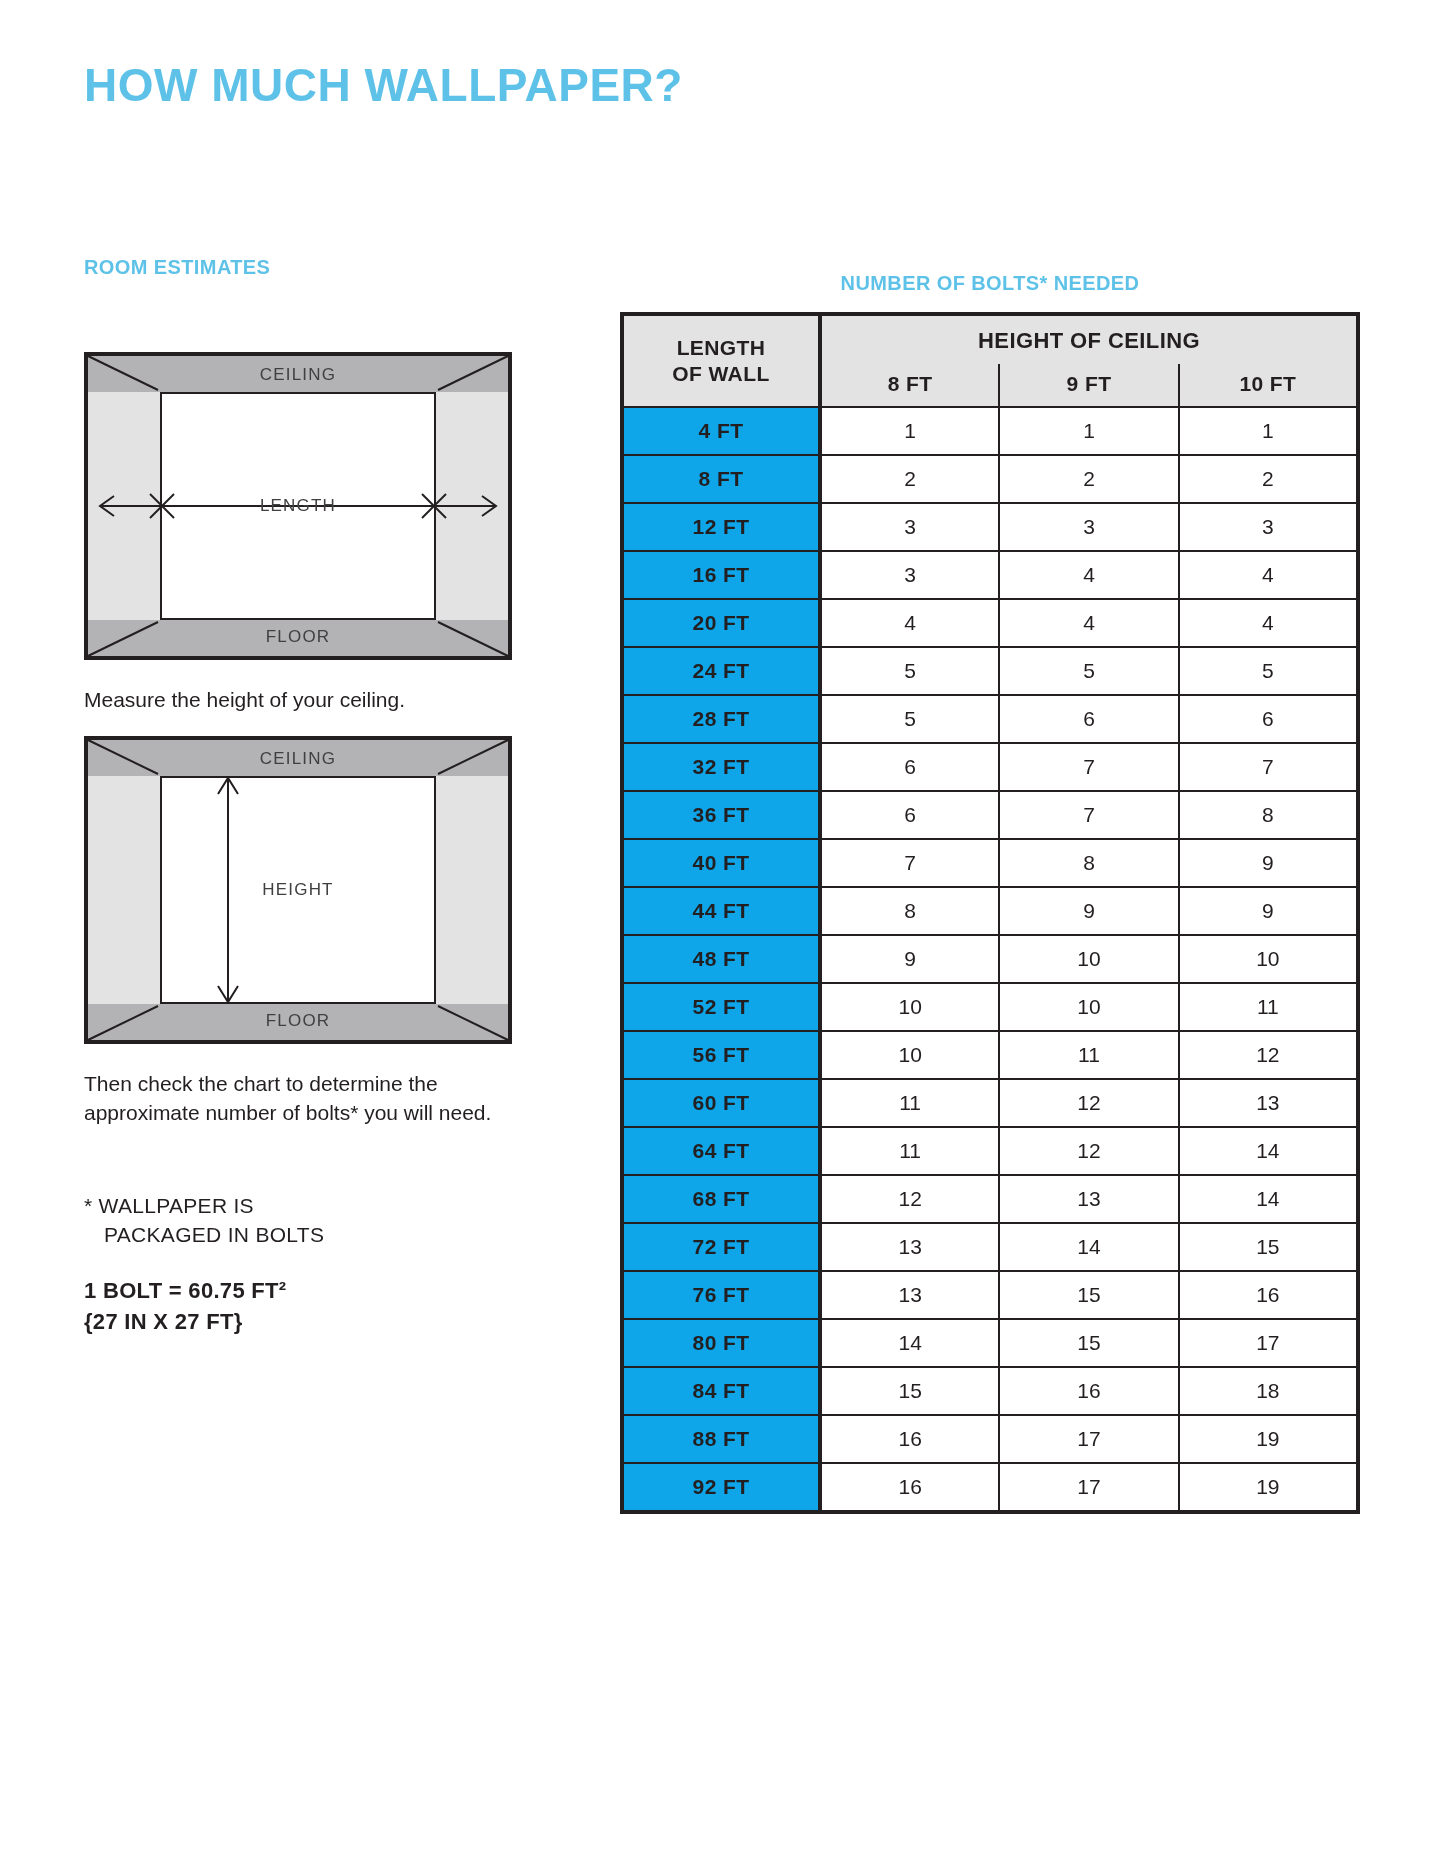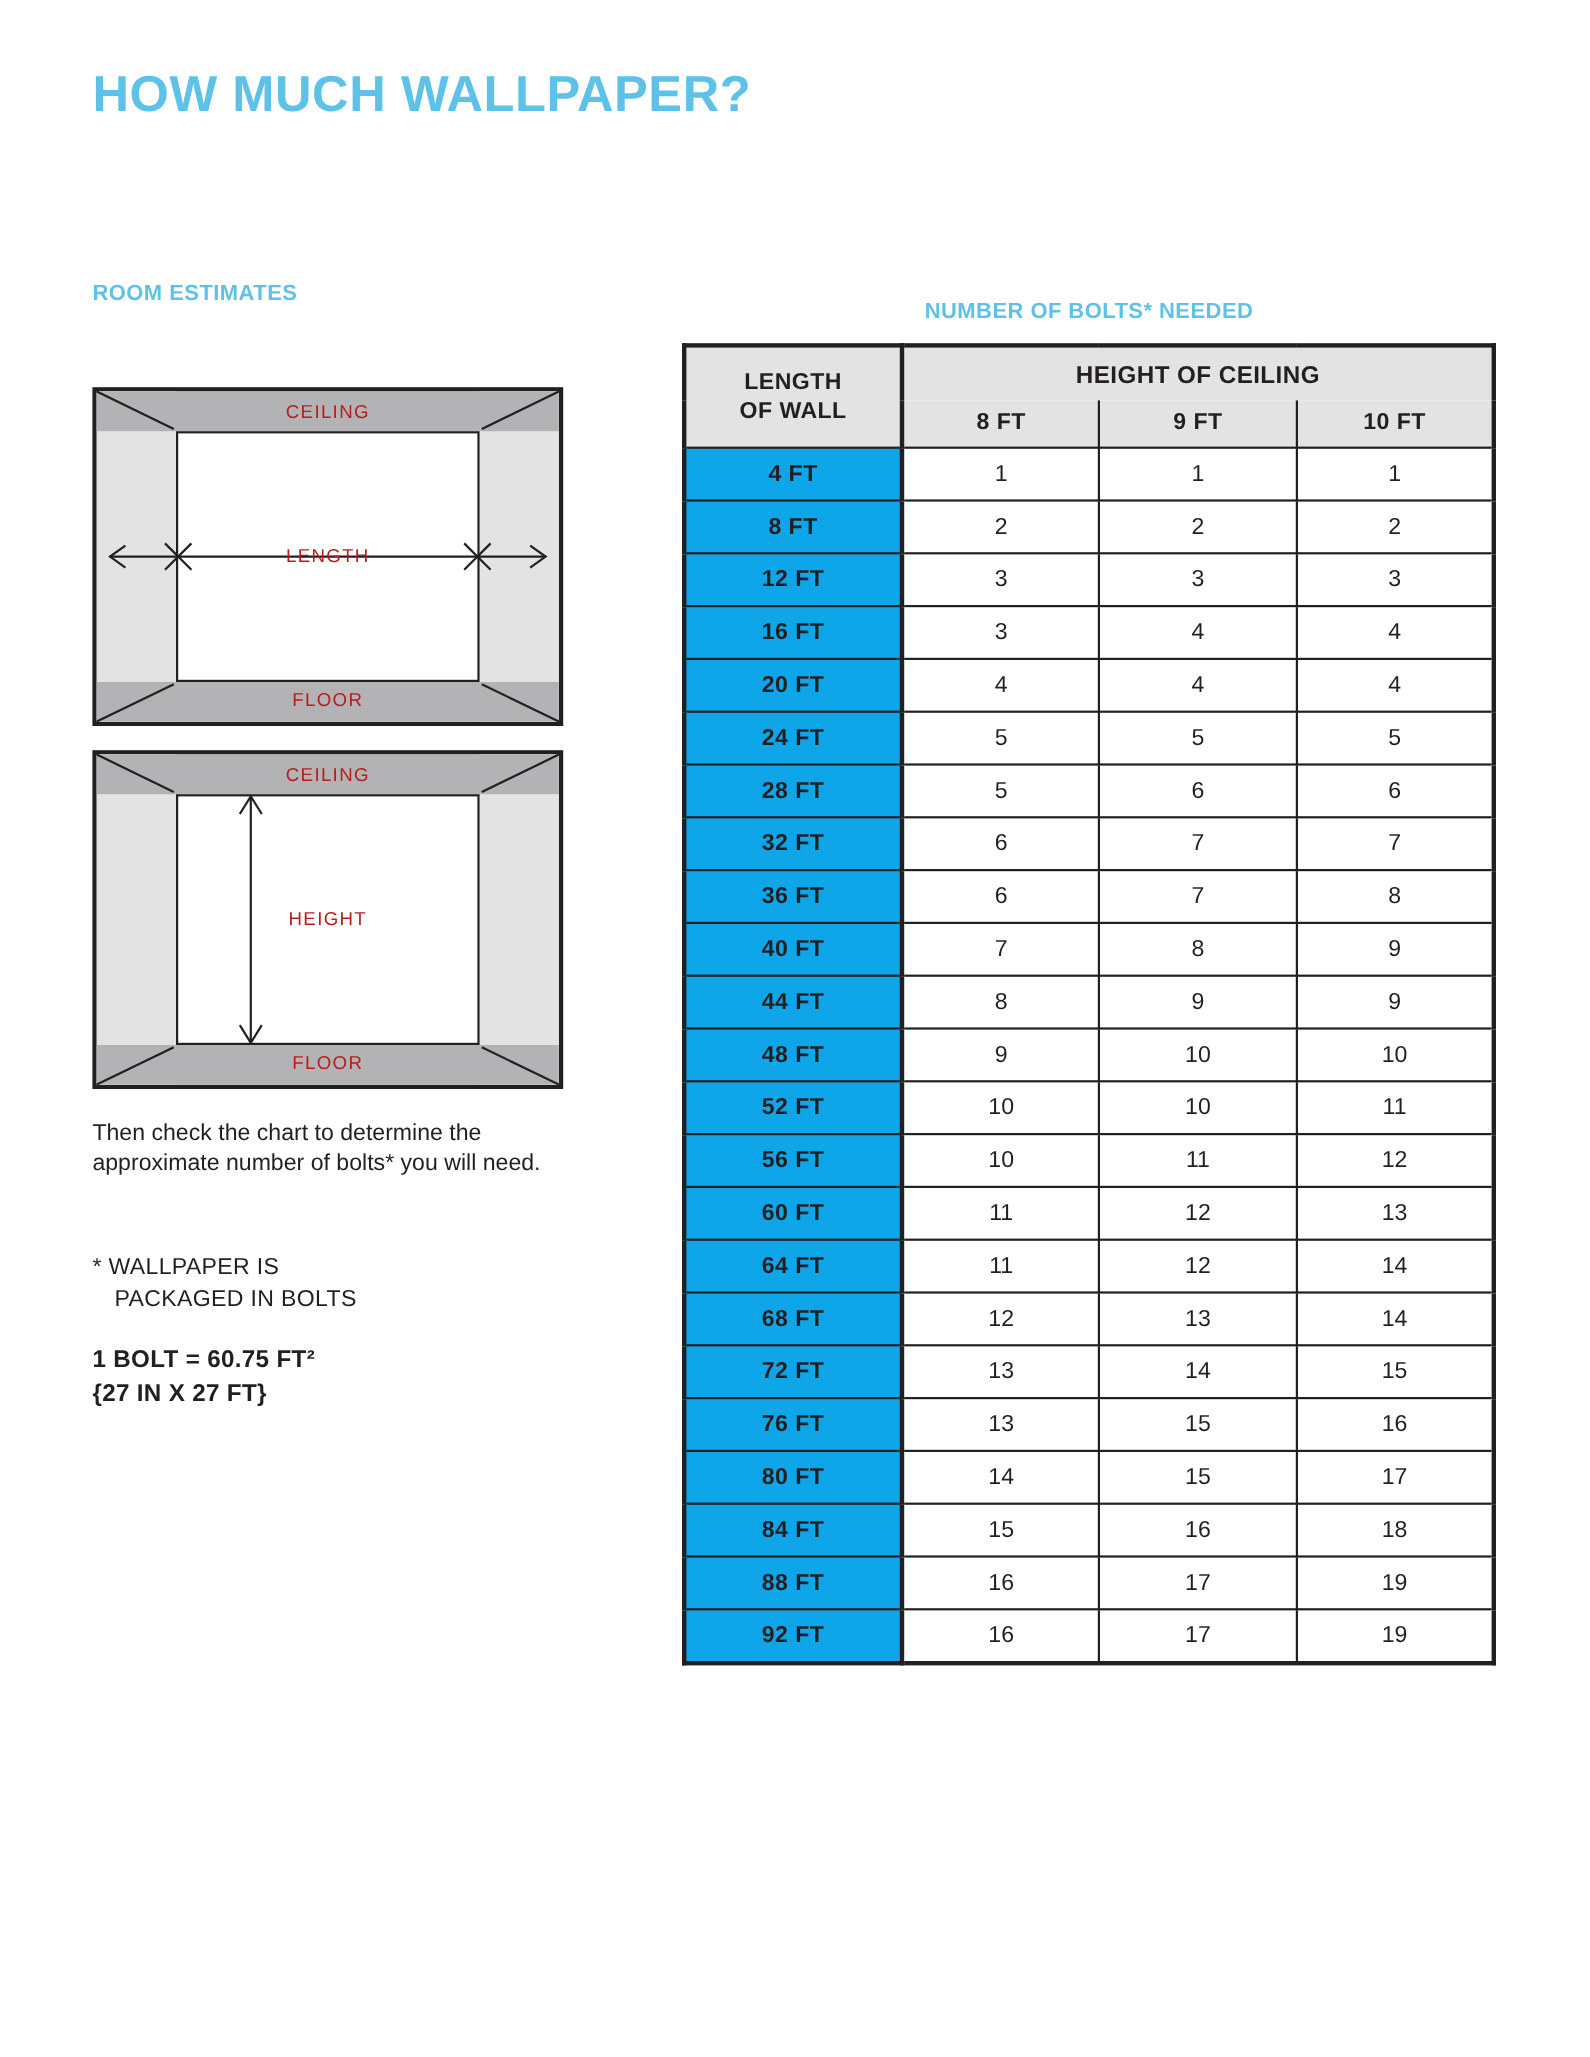--- a/index.html
+++ b/index.html
@@ -109,21 +109,21 @@
     height: 100%;
     background: #e3e3e4;
   }
   .side-left { left: 0; }
   .side-right { right: 0; }
 
   .diag-label {
     position: absolute;
     font-size: 17px;
     letter-spacing: 1.2px;
-    color: #b91c1c;
+    color: #404040;
     text-align: center;
     width: 100%;
     left: 0;
   }
   .lbl-ceiling { top: 9px; }
   .lbl-floor { bottom: 9px; }
   .lbl-center {
     top: 50%;
     transform: translateY(-50%);
     letter-spacing: 1.2px;
@@ -259,20 +259,21 @@
           <line x1="334" y1="138" x2="358" y2="162"></line>
           <line x1="358" y1="138" x2="334" y2="162"></line>
         </g>
       </svg>
 
       <div class="diag-label lbl-ceiling">CEILING</div>
       <div class="diag-label lbl-floor">FLOOR</div>
       <div class="diag-label lbl-center">LENGTH</div>
     </div>
 
+    <div class="body-text para-2">Measure the height of your ceiling.</div>
 
     <div class="diagram">
       <div class="diag-wall diag-wall-left"></div>
       <div class="side-band side-left"></div>
       <div class="side-band side-right"></div>
       <div class="ceil-band"></div>
       <div class="floor-band"></div>
       <div class="inner-rect"></div>
 
       <svg class="diag-svg" viewBox="0 0 420 300" preserveAspectRatio="none">

